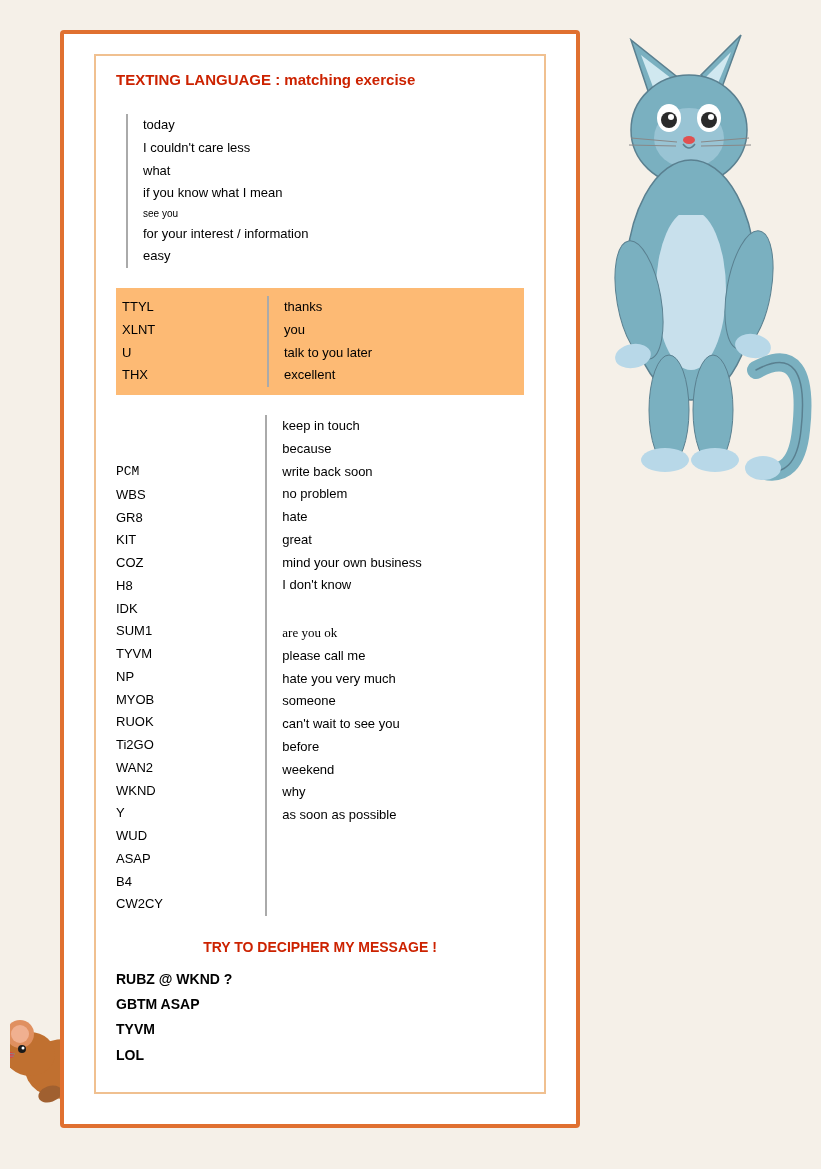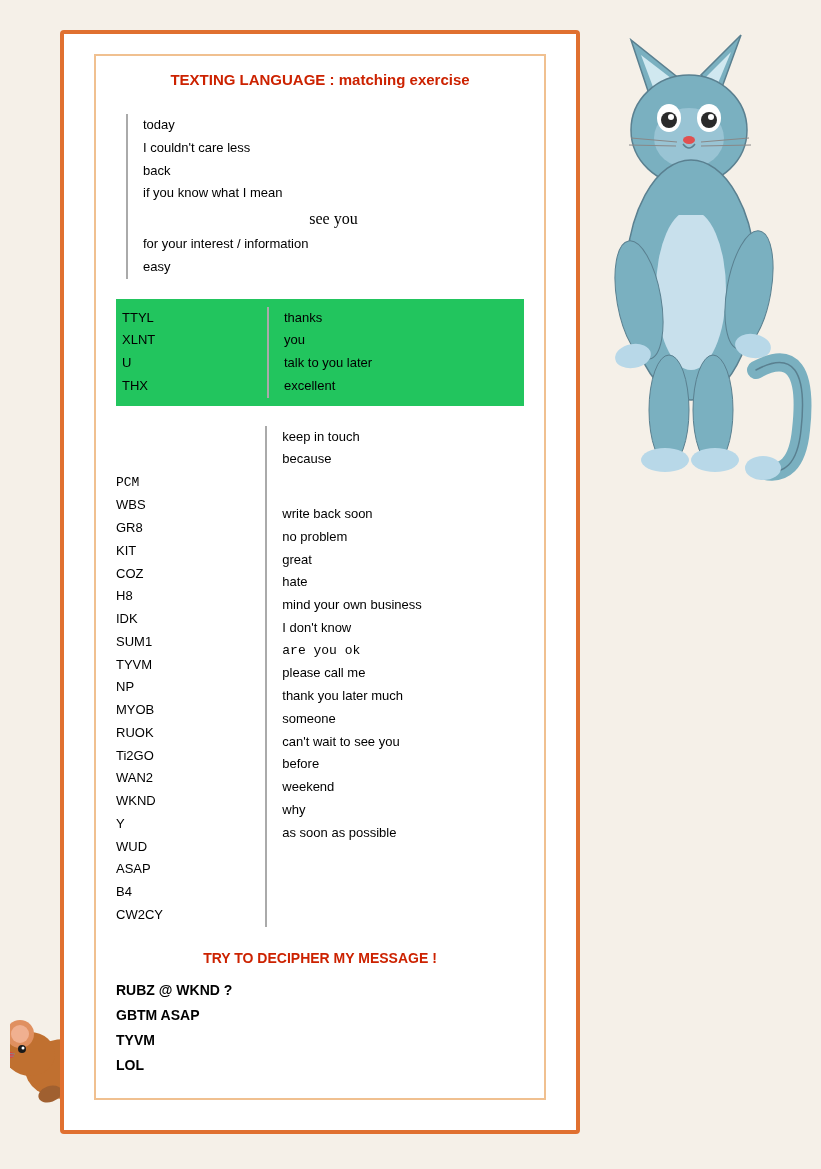--- a/index.html
+++ b/index.html
@@ -35,21 +35,21 @@
       z-index: 2;
     }
 
     .inner-border {
       border: 2px solid #f0c090;
       padding: 15px 20px 20px 20px;
       min-height: 1040px;
     }
 
     .title {
-      text-align: center;
+      text-align: left;
       font-weight: bold;
       color: #cc2200;
       font-size: 15px;
       margin-bottom: 18px;
       font-family: Arial, sans-serif;
     }
 
     .decipher-title {
       text-align: center;
       font-weight: bold;
@@ -82,21 +82,21 @@
       width: 120px;
       height: 130px;
       z-index: 1;
     }
 
     .section-group {
       padding: 8px 0;
     }
 
     .section-group-bg {
-      background: #22c55e;
+      background: #fdba74;
       padding: 8px 6px;
       margin-bottom: 4px;
     }
   </style>
 </head>
 <body>
 
 <div class="page-wrapper">
 
   <div class="main-card">
@@ -104,23 +104,23 @@
 
       <div class="title">TEXTING LANGUAGE : matching exercise</div>
 
       <div class="section-group">
         <div style="display: flex;">
           <div style="width: 2px; background: #aaa; margin: 0 10px;"></div>
           <div style="flex: 1.8; padding-left: 5px;">
             <div id="s1-meanings">
                 <div style="font-size: 13px; line-height: 1.75; font-family: Arial, sans-serif;">today</div>
                 <div style="font-size: 13px; line-height: 1.75; font-family: Arial, sans-serif;">I couldn't care less</div>
-                <div style="font-size: 13px; line-height: 1.75; font-family: Arial, sans-serif;">back</div>
+                <div style="font-size: 13px; line-height: 1.75; font-family: Arial, sans-serif;">what</div>
                 <div style="font-size: 13px; line-height: 1.75; font-family: Arial, sans-serif;">if you know what I mean</div>
-                <div style="font-size: 16px; line-height: 1.75; font-family: Liberation Serif, serif; text-align: center;">see you</div>
+                <div style="font-size: 10px; line-height: 1.75; font-family: Liberation Sans, sans-serif;">see you</div>
                 <div style="font-size: 13px; line-height: 1.75; font-family: Arial, sans-serif;">for your interest / information</div>
                 <div style="font-size: 13px; line-height: 1.75; font-family: Arial, sans-serif;">easy</div>
               </div>
           </div>
         </div>
       </div>
 
       <div style="height: 12px;"></div>
 
       <div class="section-group-bg">
@@ -171,29 +171,29 @@
                 <div style="font-size: 13px; line-height: 1.75; font-family: Arial, sans-serif;">ASAP</div>
                 <div style="font-size: 13px; line-height: 1.75; font-family: Arial, sans-serif;">B4</div>
                 <div style="font-size: 13px; line-height: 1.75; font-family: Arial, sans-serif;">CW2CY</div>
               </div>
           </div>
           <div style="width: 2px; background: #aaa; margin: 0 10px;"></div>
           <div style="flex: 1.8; padding-left: 5px;">
             <div id="s3-meanings">
                 <div style="font-size: 13px; line-height: 1.75; font-family: Arial, sans-serif;">keep in touch</div>
                 <div style="font-size: 13px; line-height: 1.75; font-family: Arial, sans-serif;">because</div>
-                <div style="font-size: 13px; line-height: 1.75; font-family: Arial, sans-serif; margin-top: 32px;">write back soon</div>
+                <div style="font-size: 13px; line-height: 1.75; font-family: Arial, sans-serif;">write back soon</div>
                 <div style="font-size: 13px; line-height: 1.75; font-family: Arial, sans-serif;">no problem</div>
+                <div style="font-size: 13px; line-height: 1.75; font-family: Arial, sans-serif;">hate</div>
                 <div style="font-size: 13px; line-height: 1.75; font-family: Arial, sans-serif;">great</div>
-                <div style="font-size: 13px; line-height: 1.75; font-family: Arial, sans-serif;">hate</div>
                 <div style="font-size: 13px; line-height: 1.75; font-family: Arial, sans-serif;">mind your own business</div>
                 <div style="font-size: 13px; line-height: 1.75; font-family: Arial, sans-serif;">I don't know</div>
-                <div style="font-size: 13px; line-height: 1.75; font-family: Liberation Mono, monospace;">are you ok</div>
+                <div style="font-size: 13px; line-height: 1.75; font-family: Liberation Serif, serif; margin-top: 25px;">are you ok</div>
                 <div style="font-size: 13px; line-height: 1.75; font-family: Arial, sans-serif;">please call me</div>
-                <div style="font-size: 13px; line-height: 1.75; font-family: Arial, sans-serif;">thank you later much</div>
+                <div style="font-size: 13px; line-height: 1.75; font-family: Arial, sans-serif;">hate you very much</div>
                 <div style="font-size: 13px; line-height: 1.75; font-family: Arial, sans-serif;">someone</div>
                 <div style="font-size: 13px; line-height: 1.75; font-family: Arial, sans-serif;">can't wait to see you</div>
                 <div style="font-size: 13px; line-height: 1.75; font-family: Arial, sans-serif;">before</div>
                 <div style="font-size: 13px; line-height: 1.75; font-family: Arial, sans-serif;">weekend</div>
                 <div style="font-size: 13px; line-height: 1.75; font-family: Arial, sans-serif;">why</div>
                 <div style="font-size: 13px; line-height: 1.75; font-family: Arial, sans-serif;">as soon as possible</div>
               </div>
           </div>
         </div>
       </div>

